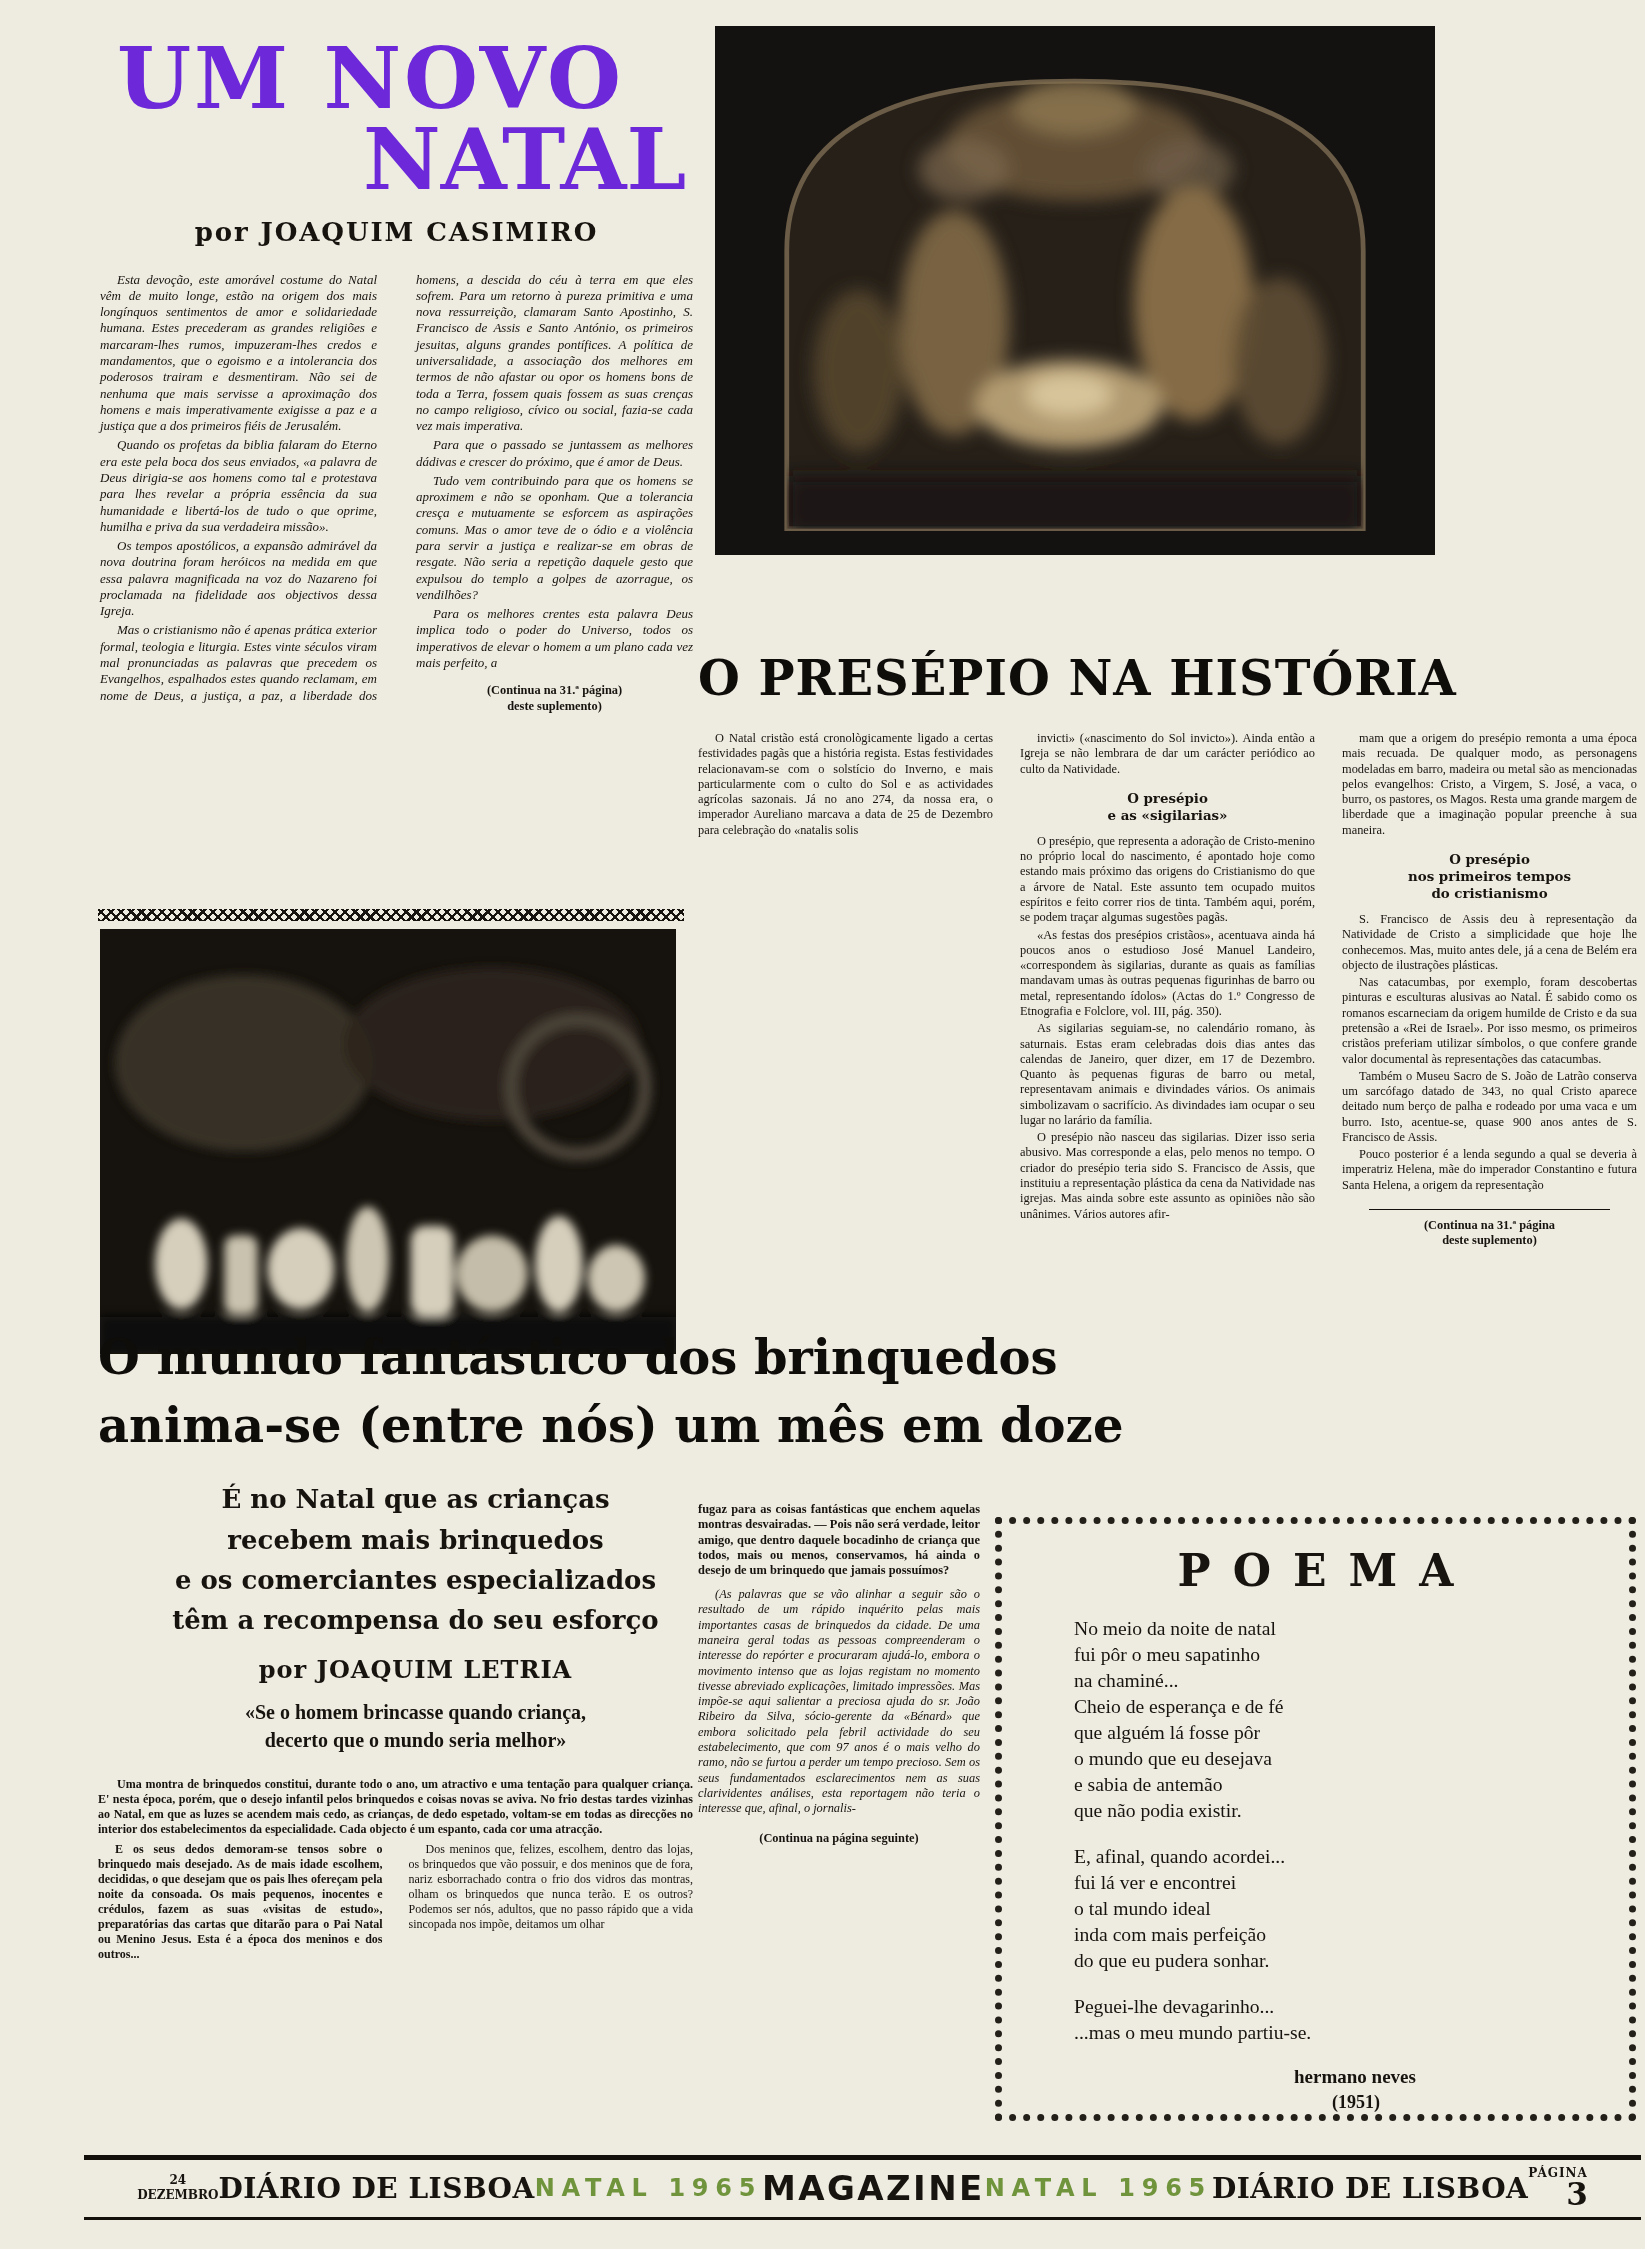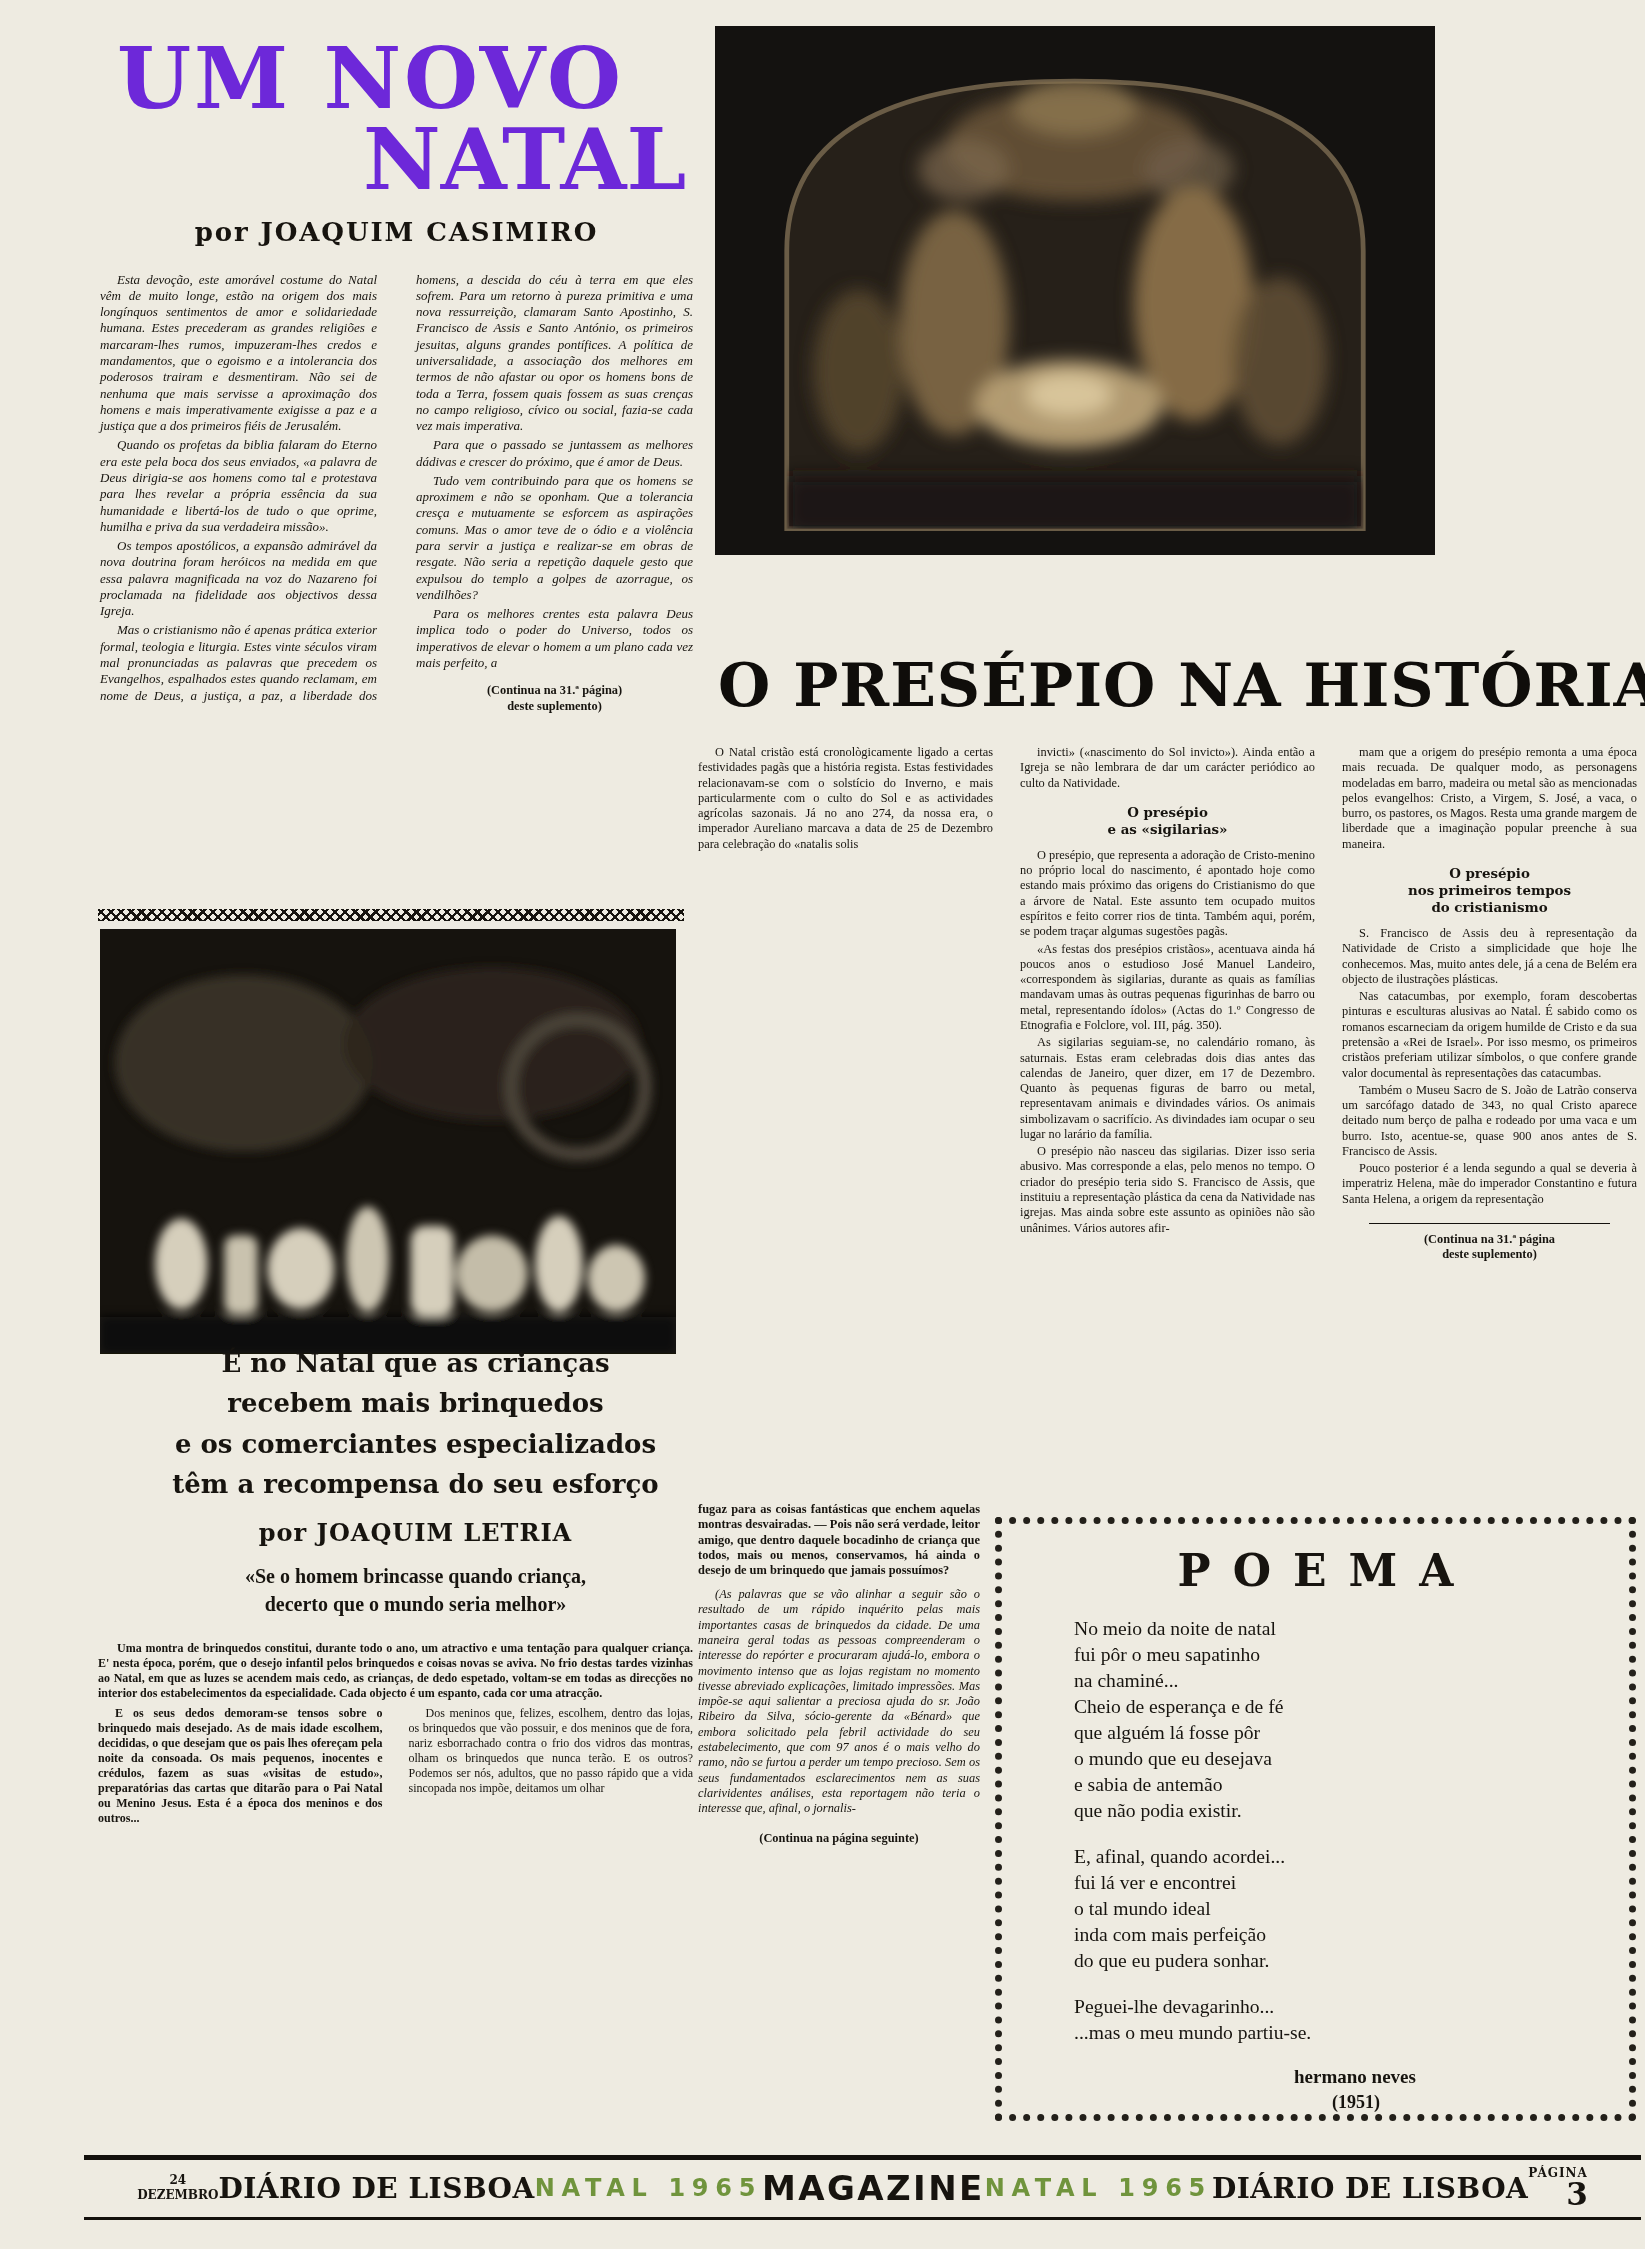--- a/index.html
+++ b/index.html
@@ -33,22 +33,22 @@
 
   
   #zigzag { left:98px; top:909px; width:586px; height:12.4px;
     background:
       repeating-linear-gradient(45deg,  #17140f 0 2.4px, transparent 2.4px 7.2px),
       repeating-linear-gradient(-45deg, #17140f 0 2.4px, transparent 2.4px 7.2px);
   }
 
   
   #presepio { left:698px; top:650px; width:940px; }
-  .pres-title { font-family:"DejaVu Serif", serif; font-weight:bold; font-size:60px;
-                letter-spacing:1px; white-space:nowrap; color:#0f0d0a;margin-left:20px; }
+  .pres-title { font-family:"DejaVu Serif", serif; font-weight:bold; font-size:48px;
+                letter-spacing:1px; white-space:nowrap; color:#0f0d0a; }
   .pres-cols { display:flex; gap:27px; margin-top:25px; }
   .pres-col { width:295px; font-size:12.4px; line-height:15.3px; text-align:justify; }
   .pres-col p { text-indent:17px; margin-bottom:1.9px; }
   .pres-subhead { font-weight:bold; text-align:center; font-size:13.4px; line-height:17px;
                   white-space:pre-line; margin:13.4px 0 9.6px; font-family:"DejaVu Serif", serif; }
   .pres-cont { margin:16.3px auto 0; width:82%; border-top:1.9px solid #14110d; padding-top:7.7px;
                font-weight:bold; text-align:center; white-space:pre-line; font-size:12.4px; }
 
   
   #brinquedos { left:98px; top:1323px; width:978px; height:827px; }
@@ -209,20 +209,24 @@
         <rect x="650" y="620" width="90" height="190" rx="30" fill="#d6cfbc"></rect>
         <ellipse cx="820" cy="720" rx="75" ry="80" fill="#c4bda9"></ellipse>
         <ellipse cx="960" cy="700" rx="50" ry="100" fill="#d6cfbc"></ellipse>
         <ellipse cx="1080" cy="730" rx="60" ry="70" fill="#cdc6b2"></ellipse>
         <rect x="0" y="810" width="1205" height="78" fill="#0d0b08"></rect>
       </g>
     </svg>
   </section>
 
   <section id="brinquedos">
+    <h2 class="brin-headline">
+      <span>O mundo fantástico dos brinquedos</span>
+      <span>anima-se (entre nós) um mês em doze</span>
+    </h2>
     <div class="brin-subhead">É no Natal que as crianças
 recebem mais brinquedos
 e os comerciantes especializados
 têm a recompensa do seu esforço</div>
     <div class="brin-byline">por JOAQUIM LETRIA</div>
     <div class="brin-quote">«Se o homem brincasse quando criança,
 decerto que o mundo seria melhor»</div>
     <div class="brin-lead">
       <p>Uma montra de brinquedos constitui, durante todo o ano, um atractivo e uma tentação para qualquer criança. E' nesta época, porém, que o desejo infantil pelos brinquedos e coisas novas se aviva. No frio destas tardes vizinhas ao Natal, em que as luzes se acendem mais cedo, as crianças, de dedo espetado, voltam-se em todas as direcções no interior dos estabelecimentos da especialidade. Cada objecto é um espanto, cada cor uma atracção.</p>
     </div>

